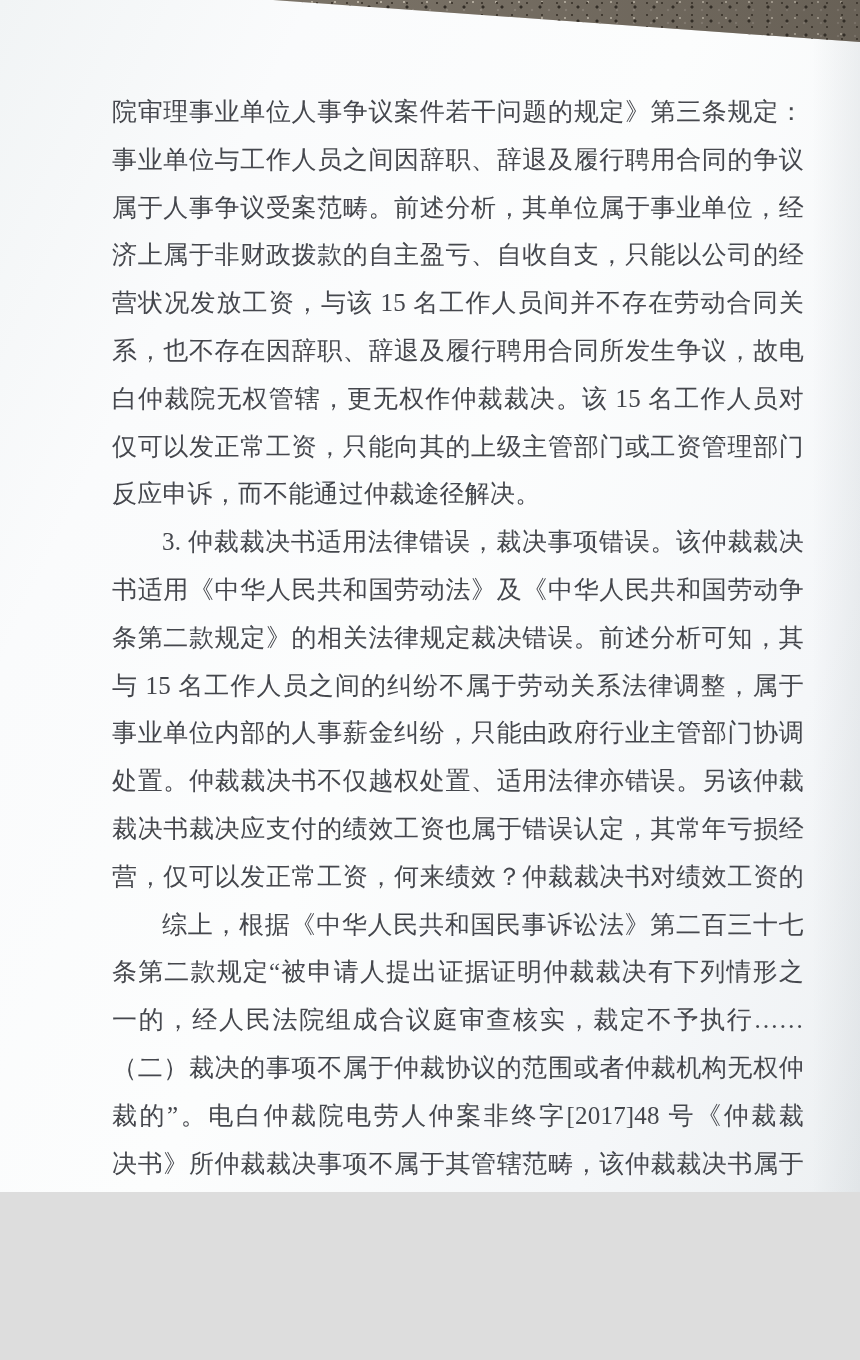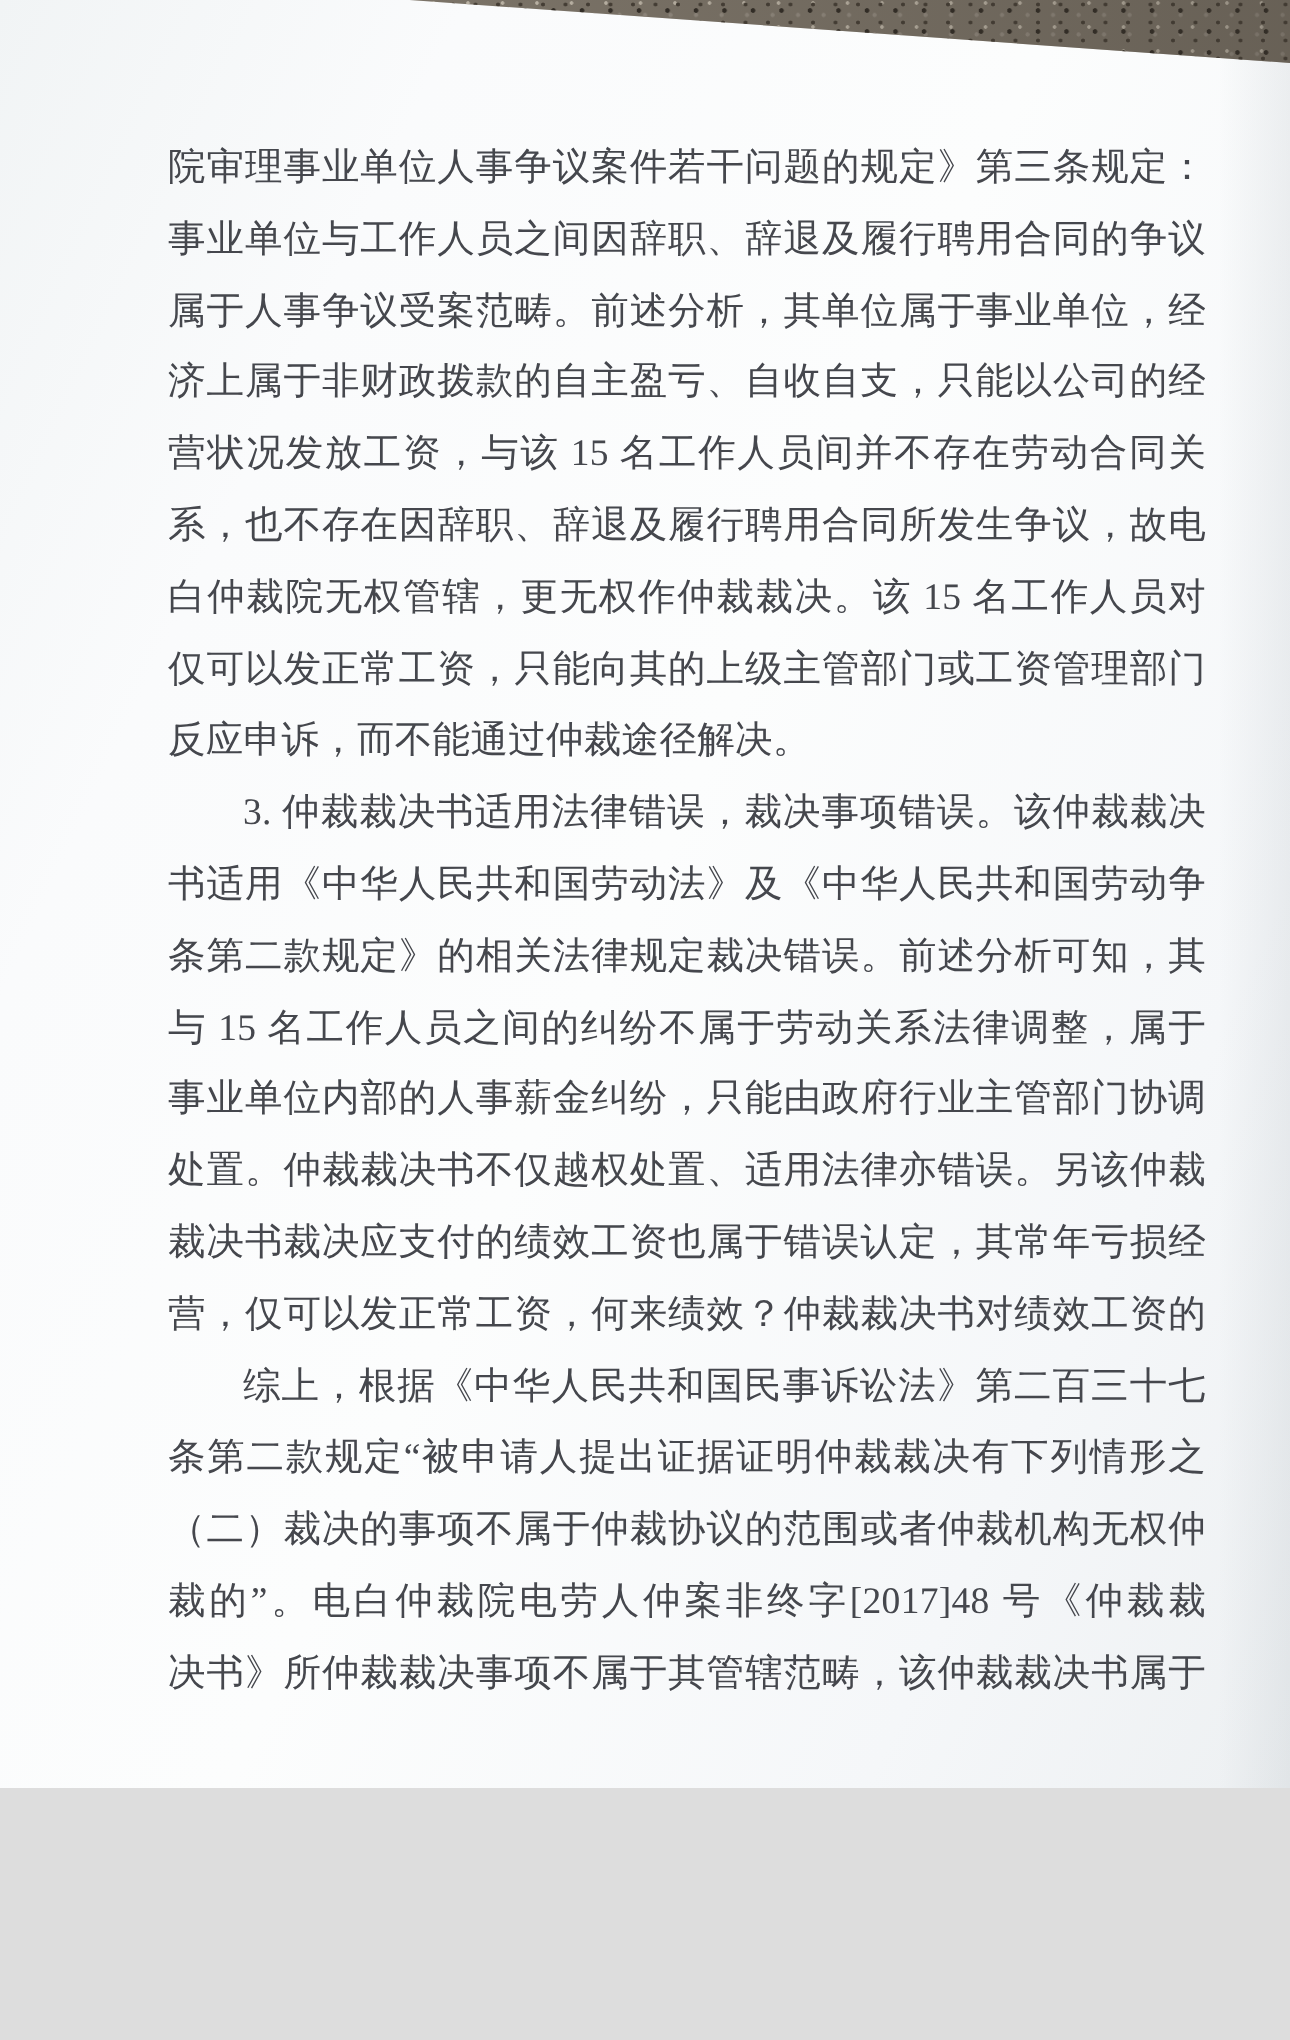--- a/index.html
+++ b/index.html
@@ -124,20 +124,21 @@
       <p class="line indent">3. 仲裁裁决书适用法律错误，裁决事项错误。该仲裁裁决</p>
       <p class="line">书适用《中华人民共和国劳动法》及《中华人民共和国劳动争</p>
       <p class="line">条第二款规定》的相关法律规定裁决错误。前述分析可知，其</p>
       <p class="line">与 15 名工作人员之间的纠纷不属于劳动关系法律调整，属于</p>
       <p class="line">事业单位内部的人事薪金纠纷，只能由政府行业主管部门协调</p>
       <p class="line">处置。仲裁裁决书不仅越权处置、适用法律亦错误。另该仲裁</p>
       <p class="line">裁决书裁决应支付的绩效工资也属于错误认定，其常年亏损经</p>
       <p class="line">营，仅可以发正常工资，何来绩效？仲裁裁决书对绩效工资的</p>
       <p class="line indent">综上，根据《中华人民共和国民事诉讼法》第二百三十七</p>
       <p class="line">条第二款规定“被申请人提出证据证明仲裁裁决有下列情形之</p>
+      <p class="line">一的，经人民法院组成合议庭审查核实，裁定不予执行……</p>
       <p class="line">（二）裁决的事项不属于仲裁协议的范围或者仲裁机构无权仲</p>
       <p class="line">裁的”。电白仲裁院电劳人仲案非终字[2017]48 号《仲裁裁</p>
       <p class="line">决书》所仲裁裁决事项不属于其管辖范畴，该仲裁裁决书属于</p>
     </div>
 
   <div class="pagenum">5</div>
 
   <div class="watermark">
     <span class="wm-cn">电白论坛</span>
     <span class="wm-url">0668.cc</span>

